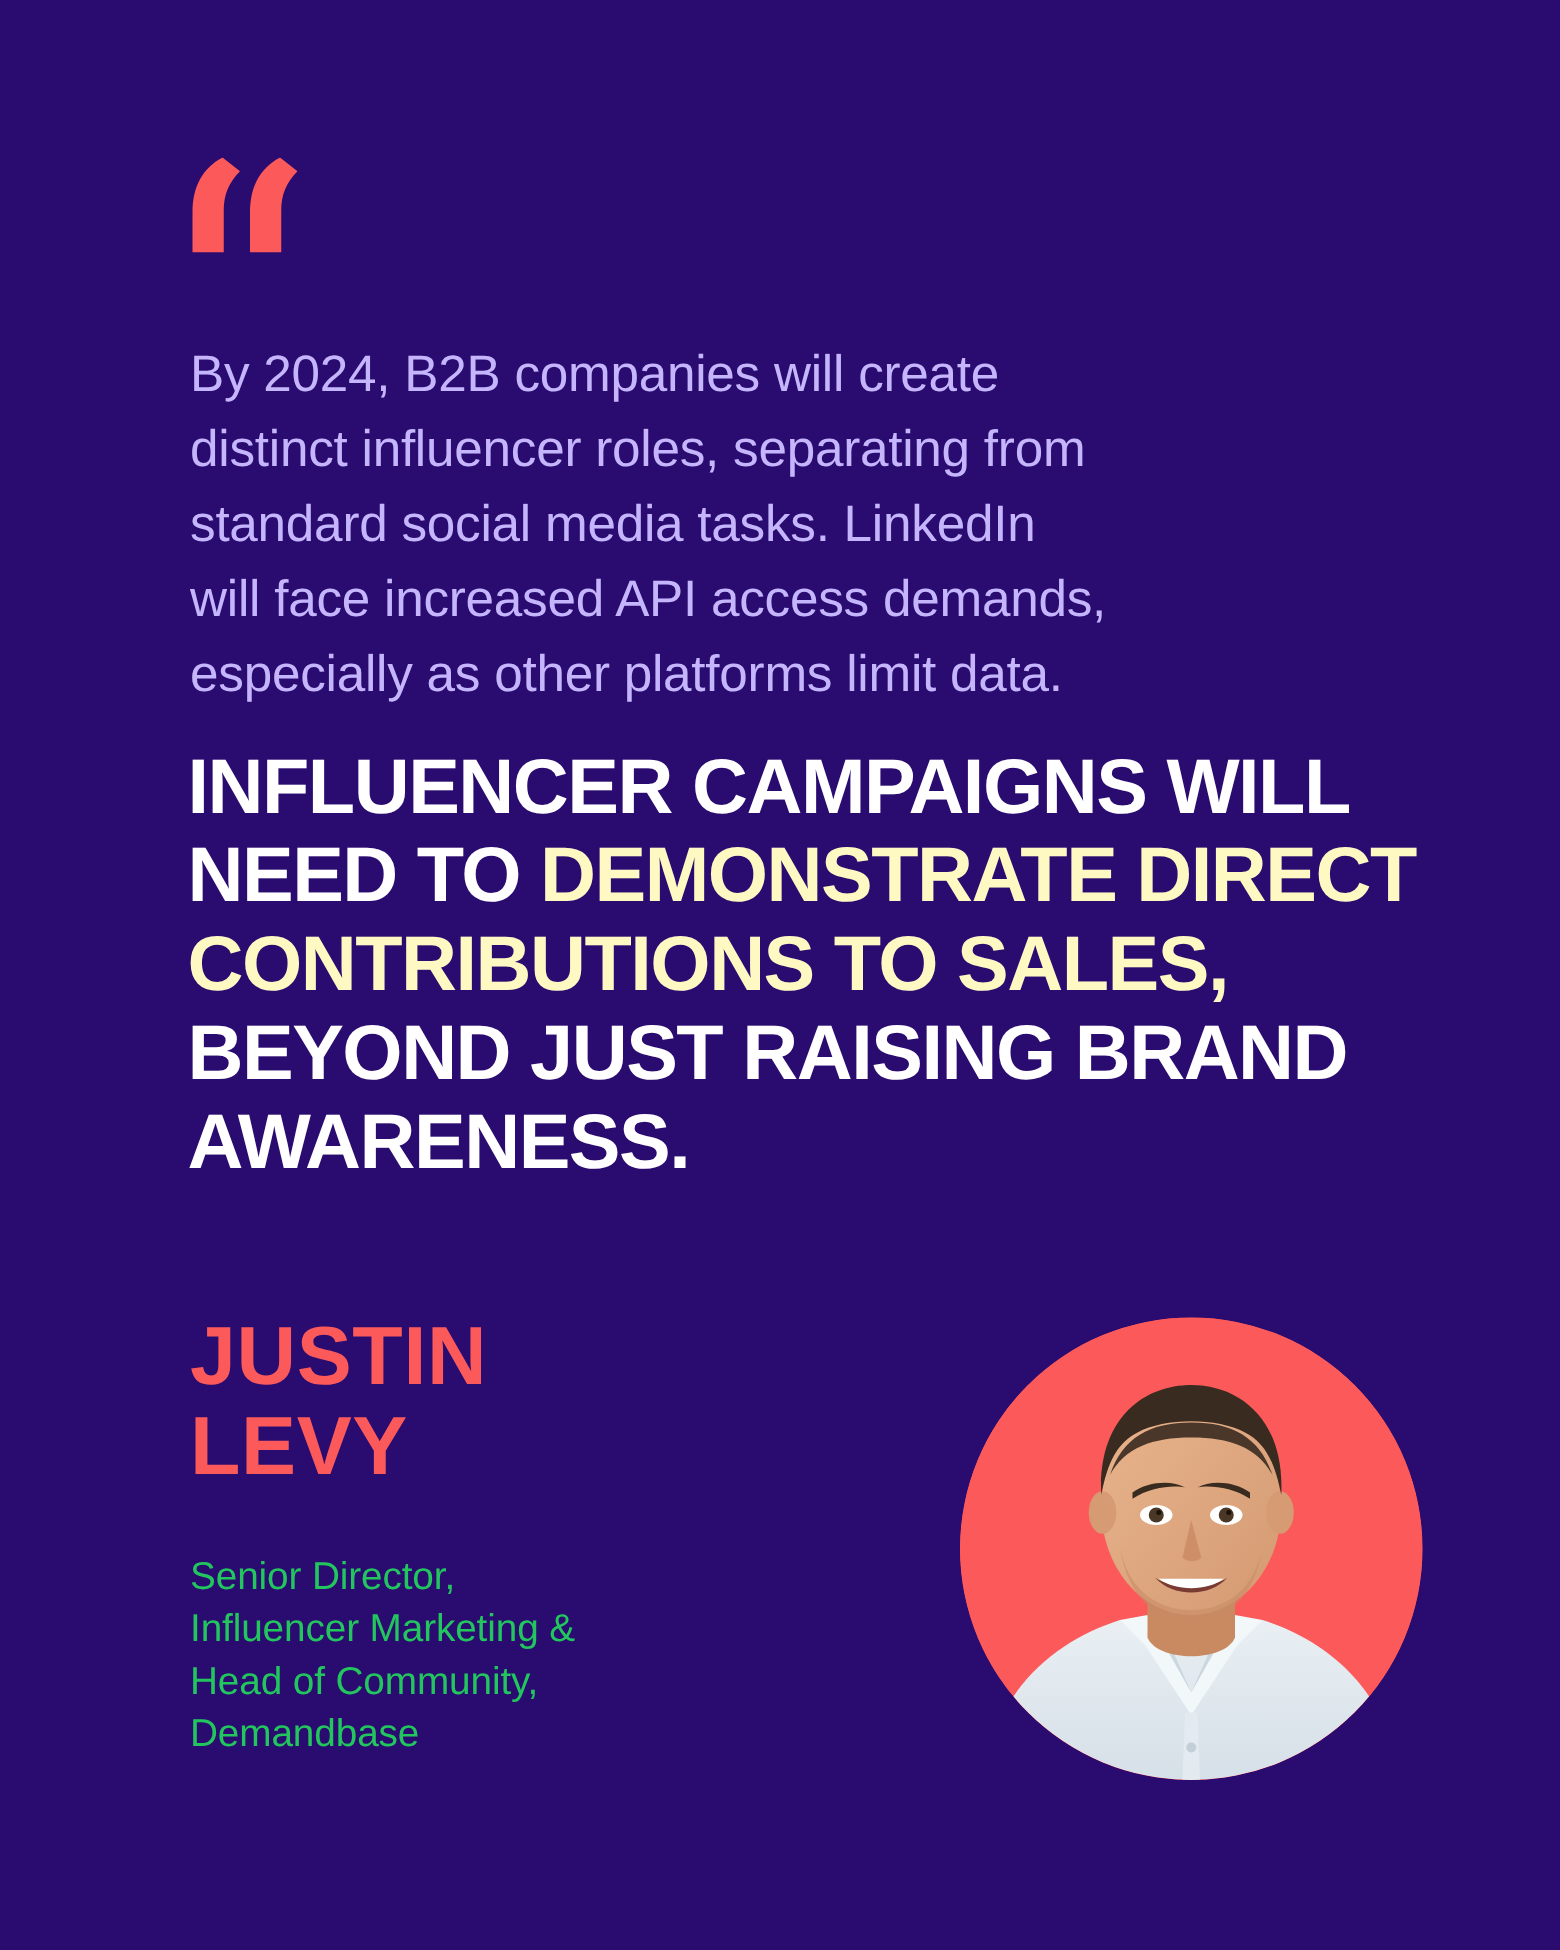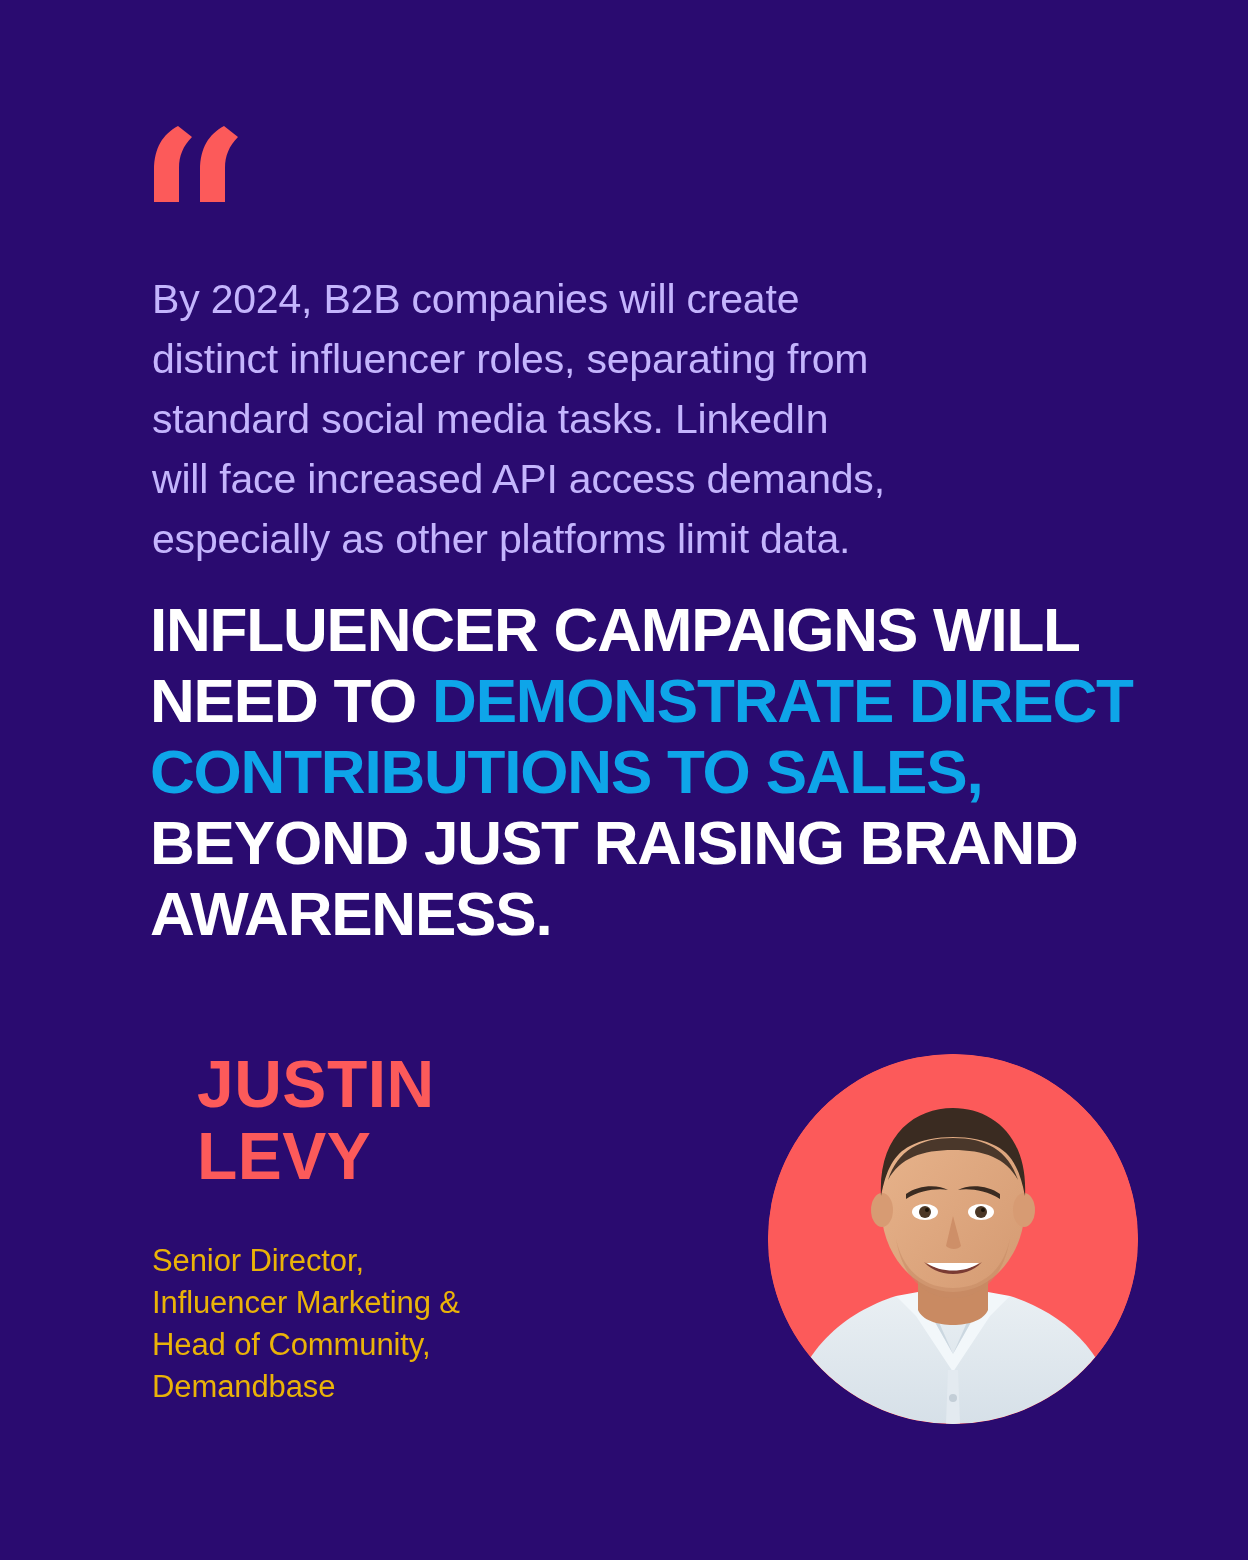--- a/index.html
+++ b/index.html
@@ -52,45 +52,44 @@
     left: 150px;
     top: 552px;
     width: 1030px;
     font-size: 62px;
     line-height: 71px;
     font-weight: 700;
     letter-spacing: -1.2px;
     color: #FFFFFF;
     text-transform: uppercase;
   }
-  .headline .hl-accent { color: #0ea5e9; }
+  .headline .hl-accent { color: #fef9c3; }
 
   
   .person-name {
     position: absolute;
     left: 152px;
     top: 1048px;
     width: 560px;
     color: #FC5A5A;
     font-size: 66px;
     line-height: 72px;
     font-weight: 700;
     letter-spacing: 0.5px;
     text-transform: uppercase;
     white-space: pre-line;
-    margin-left: 45px;
   }
 
   
   .person-role {
     position: absolute;
     left: 152px;
     top: 1240px;
     width: 560px;
-    color: #eab308;
+    color: #22c55e;
     font-size: 31px;
     line-height: 42px;
     font-weight: 400;
     letter-spacing: -0.1px;
     white-space: pre-line;
   }
 
   
   .portrait {
     position: absolute;

